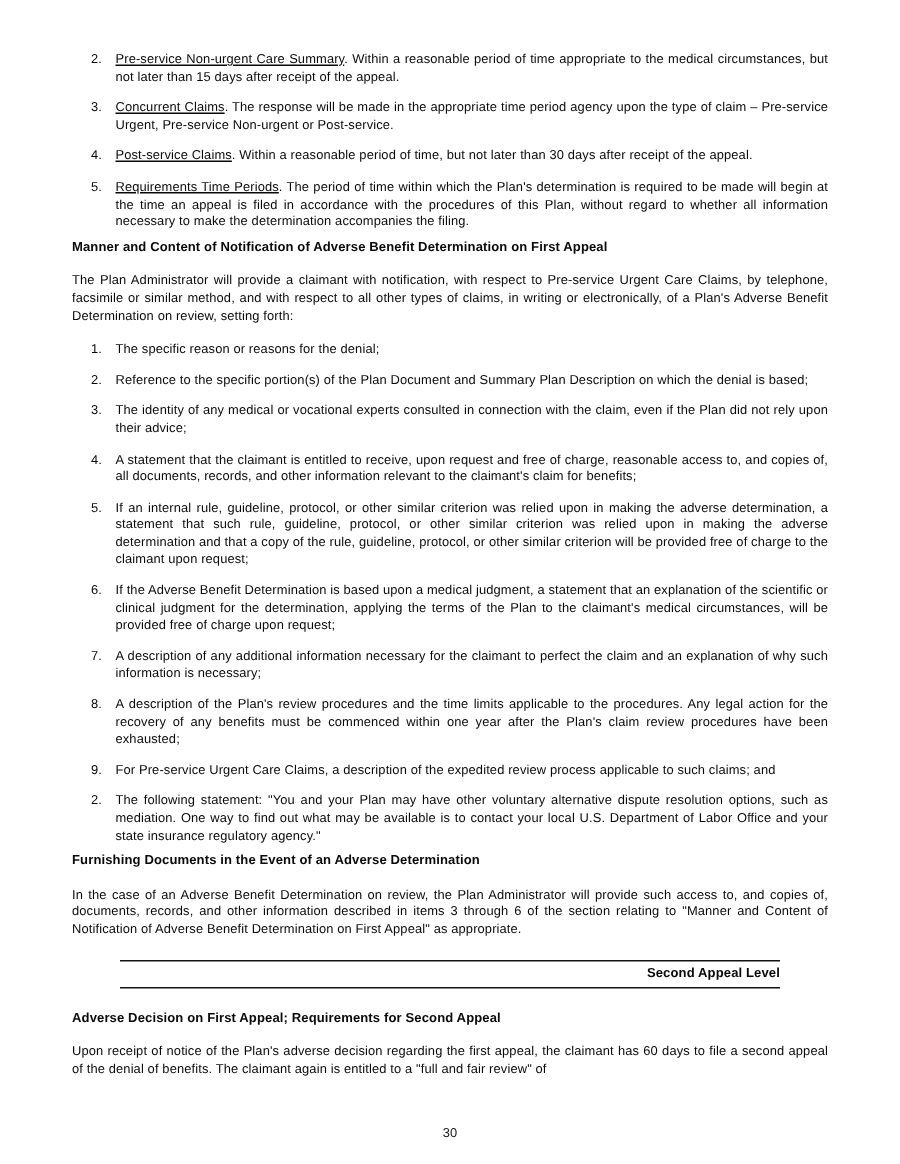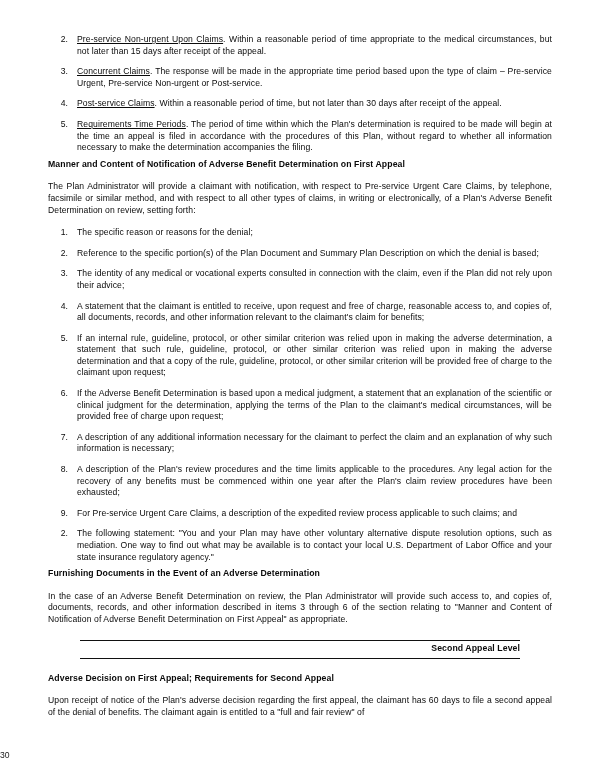--- a/index.html
+++ b/index.html
@@ -98,40 +98,41 @@
     padding: 2.5px 0 3px 0;
     letter-spacing: 0.01em;
   }
 
   
   .pagenum {
     position: absolute;
     left: 0;
     right: 0;
     bottom: 16px;
+    text-align: center;
     font-size: 8.6px;
     color: #1a1a1a;
   }
 
   .spacer-sm { height: 5px; }
 </style>
 </head>
 <body>
 
 <div class="page">
   <div class="content">
 
     <ol class="numlist toplist">
       <li>
         <span class="marker">2.</span>
-        <span class="body"><span class="term">Pre-service Non-urgent Upon Claims</span><span>. Within a reasonable period of time appropriate to the medical circumstances, but not later than 15 days after receipt of the appeal.</span></span>
+        <span class="body"><span class="term">Pre-service Non-urgent Care Summary</span><span>. Within a reasonable period of time appropriate to the medical circumstances, but not later than 15 days after receipt of the appeal.</span></span>
       </li>
       <li>
         <span class="marker">3.</span>
-        <span class="body"><span class="term">Concurrent Claims</span><span>. The response will be made in the appropriate time period based upon the type of claim – Pre-service Urgent, Pre-service Non-urgent or Post-service.</span></span>
+        <span class="body"><span class="term">Concurrent Claims</span><span>. The response will be made in the appropriate time period agency upon the type of claim – Pre-service Urgent, Pre-service Non-urgent or Post-service.</span></span>
       </li>
       <li>
         <span class="marker">4.</span>
         <span class="body"><span class="term">Post-service Claims</span><span>. Within a reasonable period of time, but not later than 30 days after receipt of the appeal.</span></span>
       </li>
       <li>
         <span class="marker">5.</span>
         <span class="body"><span class="term">Requirements Time Periods</span><span>. The period of time within which the Plan's determination is required to be made will begin at the time an appeal is filed in accordance with the procedures of this Plan, without regard to whether all information necessary to make the determination accompanies the filing.</span></span>
       </li>
     </ol>

